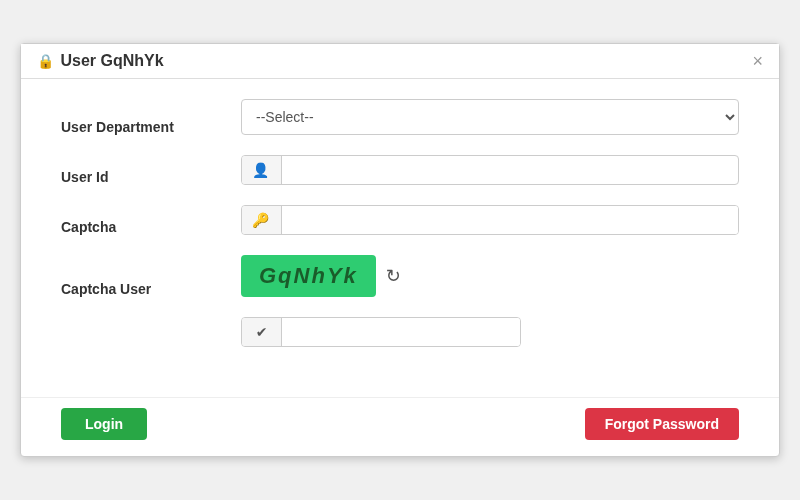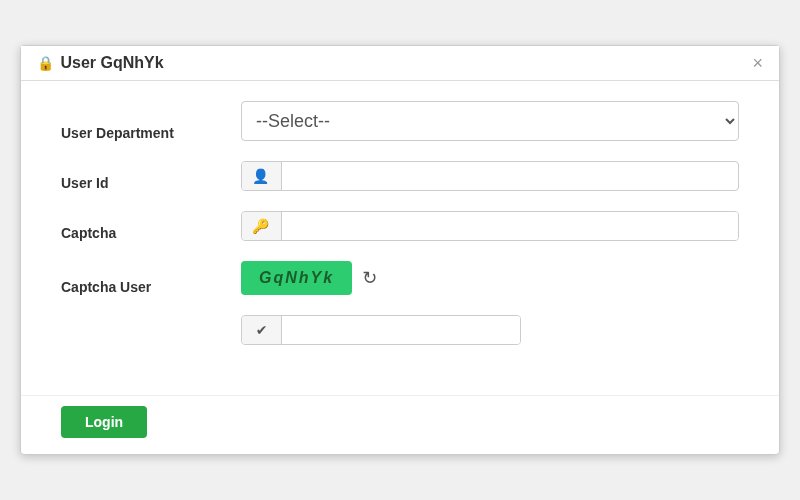--- a/index.html
+++ b/index.html
@@ -110,37 +110,37 @@
       font-size: 14px;
       font-weight: bold;
       color: #333;
     }
 
     .select-field {
       width: 100%;
       padding: 8px 10px;
       border: 1px solid #ccc;
       border-radius: 4px;
-      font-size: 18px;
+      font-size: 14px;
       color: #555;
       background: #fff;
       appearance: auto;
       cursor: pointer;
     }
 
     .captcha-row {
       display: flex;
       align-items: center;
       gap: 10px;
     }
 
     .captcha-box {
       background: #2ecc71;
       color: #1a5c2a;
-      font-size: 16px;
+      font-size: 22px;
       font-weight: bold;
       padding: 8px 18px;
       border-radius: 4px;
       letter-spacing: 2px;
       font-style: italic;
     }
 
     .refresh-btn {
       background: none;
       border: none;
@@ -268,14 +268,15 @@
           <span class="captcha-check-icon">✔</span>
           <input class="captcha-input" type="text" style="">
         </div>
       </div>
     </div>
 
   </div>
 
   <div class="dialog-footer">
     <button class="btn-login">Login</button>
+    <button class="btn-forgot">Forgot Password</button>
   </div>
 </div>
 
 </body></html>

